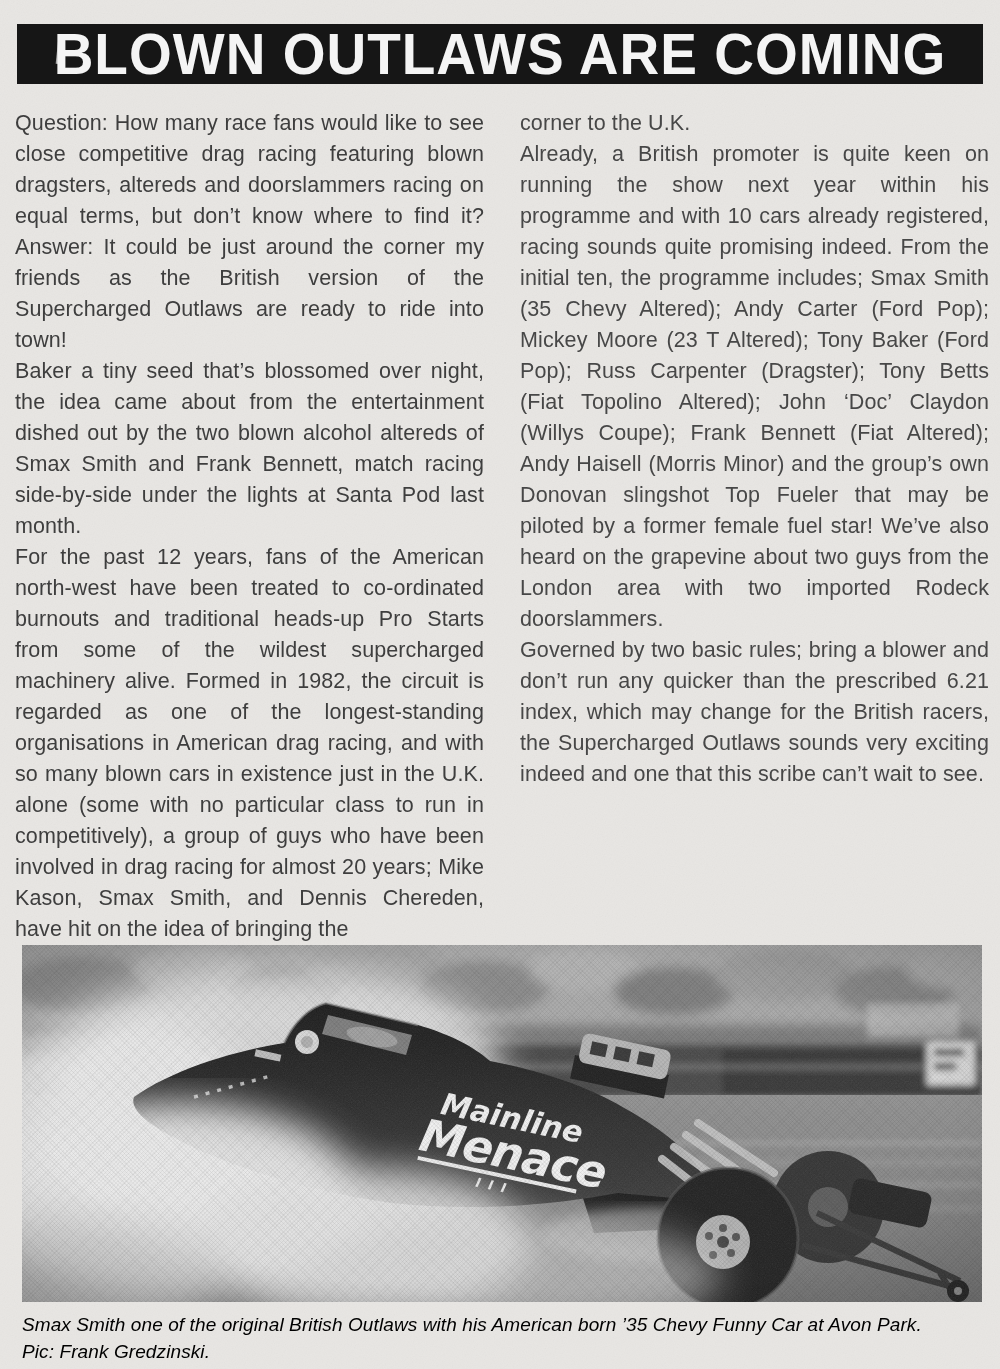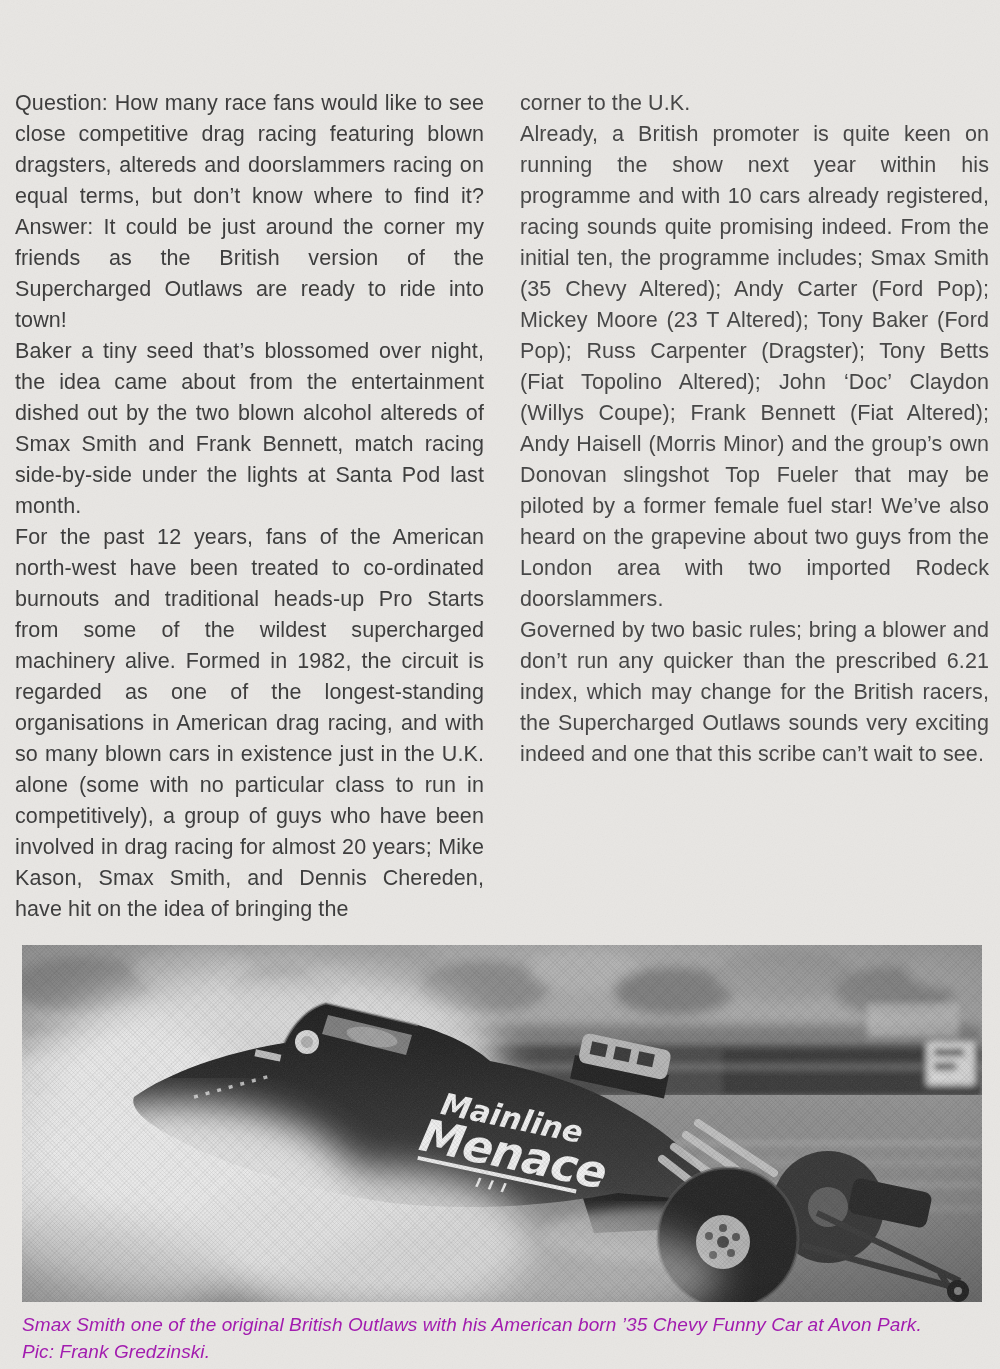--- a/index.html
+++ b/index.html
@@ -20,59 +20,63 @@
     margin:0;color:#f4f4f4;font-size:55px;font-weight:bold;
     letter-spacing:1px;transform:scaleY(1.04);white-space:nowrap;
   }
   .banner-tick{
     position:absolute;left:40px;top:14px;width:3px;height:26px;
     background:#cfcfcf;transform:rotate(6deg);opacity:.8;
   }
 
   
   .columns{
-    position:absolute;left:15px;top:88px;width:975px;
+    position:absolute;left:15px;top:108px;width:975px;
     display:flex;gap:36px;
   }
   .col{flex:0 0 469px;}
   .col p{
     margin:0;color:#3e3e3e;font-size:21.5px;line-height:31px;
     text-align:justify;letter-spacing:.1px;
   }
   .col-right p{color:#474747;}
 
   
   .photo-figure{position:absolute;left:22px;top:945px;width:960px;margin:0;}
   .photo{position:relative;width:960px;height:357px;background:#8d8d8d;}
   .photo svg{display:block;width:100%;height:100%;}
   .photo::after{
     content:"";position:absolute;inset:0;pointer-events:none;
     background:
       repeating-linear-gradient(45deg, rgba(30,30,30,.05) 0 1px, rgba(0,0,0,0) 1px 3px),
       repeating-linear-gradient(-45deg, rgba(30,30,30,.05) 0 1px, rgba(0,0,0,0) 1px 3px);
   }
   figcaption{
-    margin-top:9px;font-style:italic;color:#a21caf;
+    margin-top:9px;font-style:italic;color:#000000;
     font-size:19px;line-height:27px;letter-spacing:.1px;
   }
   figcaption .credit{display:block;}
 </style>
 </head>
 <body>
 
 <svg class="paper-noise" width="1000" height="1369">
   <filter id="pageGrain">
       <feTurbulence type="fractalNoise" baseFrequency="0.9" numOctaves="2" stitchTiles="stitch"></feTurbulence>
       <feColorMatrix type="saturate" values="0"></feColorMatrix>
     </filter>
   <rect width="1000" height="1369" filter="url(#pageGrain)"></rect>
 </svg>
 
 <div class="page">
 
+  <header class="banner">
+    <div class="banner-tick"></div>
+    <h1>BLOWN OUTLAWS ARE COMING</h1>
+  </header>
 
   <main class="columns">
     <section class="col col-left">
       <p>Question: How many race fans would like to see close competitive drag racing featuring blown dragsters, altereds and doorslammers racing on equal terms, but don’t know where to find it?  Answer:  It could be just around the corner my friends as the British version of the Supercharged Outlaws are ready to ride into town!</p>
       <p>Baker a tiny seed that’s blossomed over night, the idea came about from the entertainment dished out by the two blown alcohol altereds of Smax Smith and Frank Bennett, match racing side-by-side under the lights at Santa Pod last month.</p>
       <p>For the past 12 years, fans of the American north-west have been treated to co-ordinated burnouts and traditional heads-up Pro Starts from some of the wildest supercharged machinery alive.  Formed in 1982, the circuit is regarded as one of the longest-standing organisations in American drag racing, and with so many blown cars in existence just in the U.K. alone (some with no particular class to run in competitively), a group of guys who have been involved in drag racing for almost 20 years; Mike Kason, Smax Smith, and Dennis Chereden, have hit on the idea of bringing the</p>
     </section>
     <section class="col col-right">
       <p>corner to the U.K.</p>
       <p>Already, a British promoter is quite keen on running the show next year within his programme and with 10 cars already registered, racing sounds quite promising indeed.  From the initial ten, the programme includes; Smax Smith (35 Chevy Altered); Andy Carter (Ford Pop); Mickey Moore (23 T Altered); Tony Baker (Ford Pop); Russ Carpenter (Dragster); Tony Betts (Fiat Topolino Altered); John ‘Doc’ Claydon (Willys Coupe); Frank Bennett (Fiat Altered); Andy Haisell (Morris Minor) and the group’s own Donovan slingshot Top Fueler that may be piloted by a former female fuel star!  We’ve also heard on the grapevine about two guys from the London area with two imported Rodeck doorslammers.</p>

